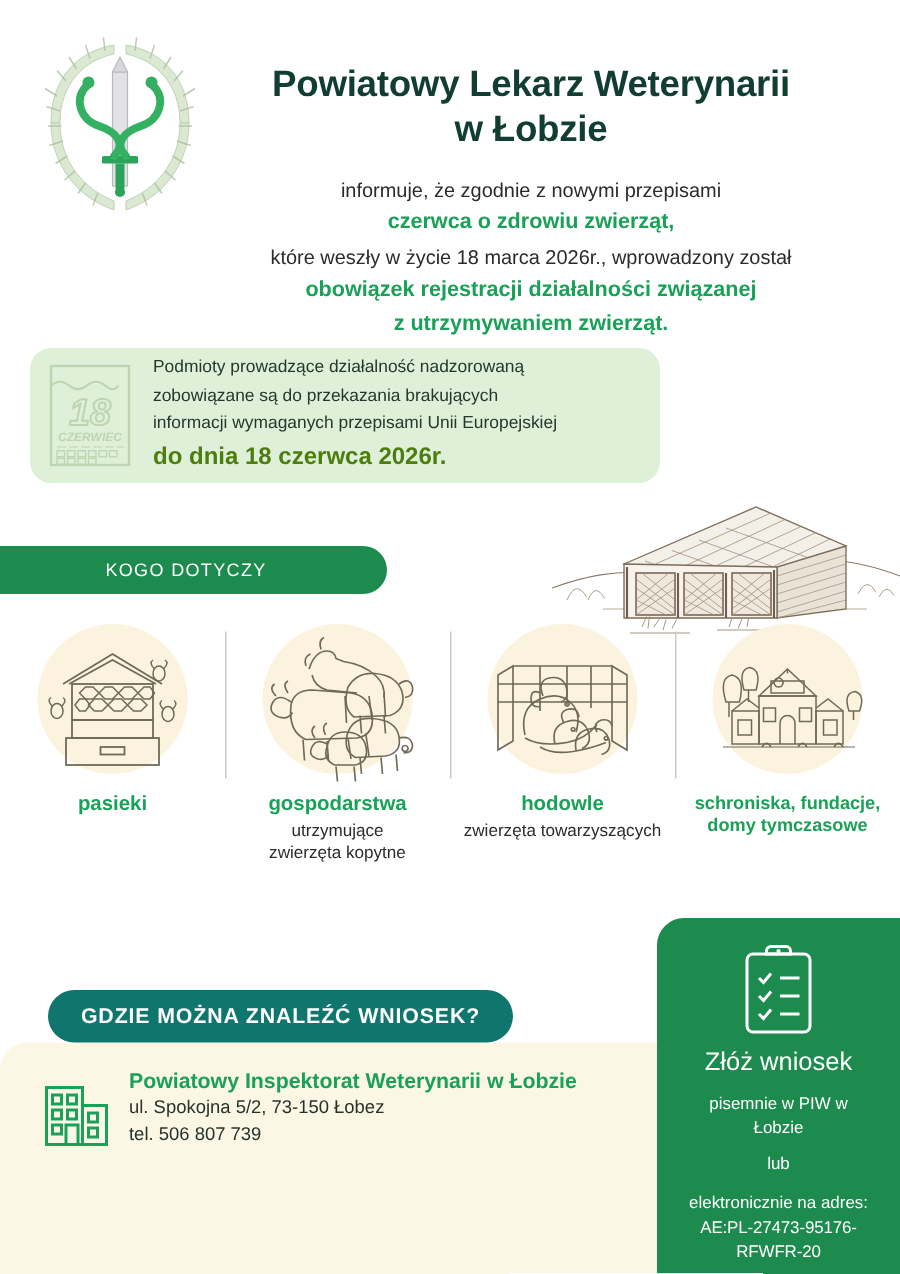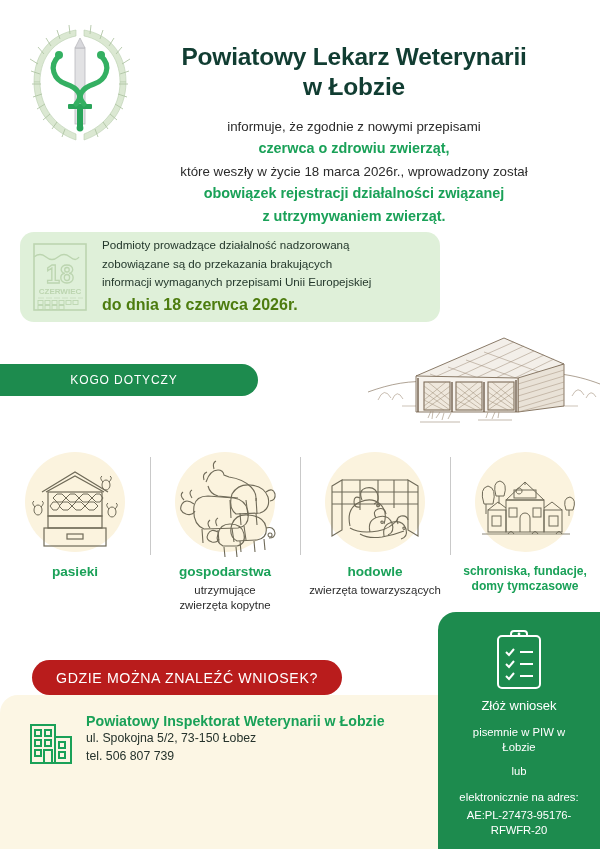--- a/index.html
+++ b/index.html
@@ -64,21 +64,21 @@
     width: 420px;
     height: 90px;
     background: #dff0d9;
     border-radius: 14px;
     display: flex;
     align-items: center;
   }
   .cal-icon {
     flex: 0 0 auto;
     margin-left: 11px;
-    width: 58px; height: 72px;
+    width: 58px; height: 72px; font-style: italic;
   }
   .deadline-text {
     margin-left: 13px;
     font-size: 11.6px;
     line-height: 1.58;
     color: #24382c;
   }
   .deadline-text .bold-green {
     display: block;
     color: #4d7c0f;
@@ -107,21 +107,21 @@
   }
   .banner-green span {
     color: #ffffff;
     font-size: 12px;
     letter-spacing: 0.9px;
   }
 
   
   .cats {
     position: absolute;
-    left: 0; top: 452px;
+    left: 0; top: 416px;
     width: 600px;
     display: flex;
   }
   .cat {
     position: relative;
     width: 150px;
     text-align: center;
   }
   .cat + .cat::before {
     content: "";
@@ -167,26 +167,27 @@
     left: 0; top: 695px;
     width: 442px;
     height: 154px;
     background: #fcf6e4;
     border-radius: 18px 0 0 0;
   }
   .banner-dark {
     position: absolute;
     left: 32px; top: 660px;
     width: 310px; height: 35px;
-    background: #b91c1c;
+    background: #0f766e;
     border-radius: 18px;
     display: flex;
     align-items: center;
     justify-content: center;
     z-index: 3;
+    font-weight: bold;
   }
   .banner-dark span {
     color: #ffffff;
     font-size: 14.2px;
     letter-spacing: 0.6px;
   }
   .contact-row {
     position: absolute;
     display: flex;
     align-items: flex-end;
@@ -221,21 +222,21 @@
     text-align: center;
     z-index: 4;
   }
   .clipboard {
     margin: 16px auto 0;
     width: 52px; height: 62px;
   }
   .apply-title {
     margin-top: 8px;
     color: #ffffff;
-    font-size: 13px;
+    font-size: 17px;
     line-height: 1.2;
   }
   .apply-line {
     margin-top: 11px;
     color: #ffffff;
     font-size: 11.3px;
     line-height: 1.35;
     padding: 0 20px;
   }
   .apply-line.tight { margin-top: 9px; }

